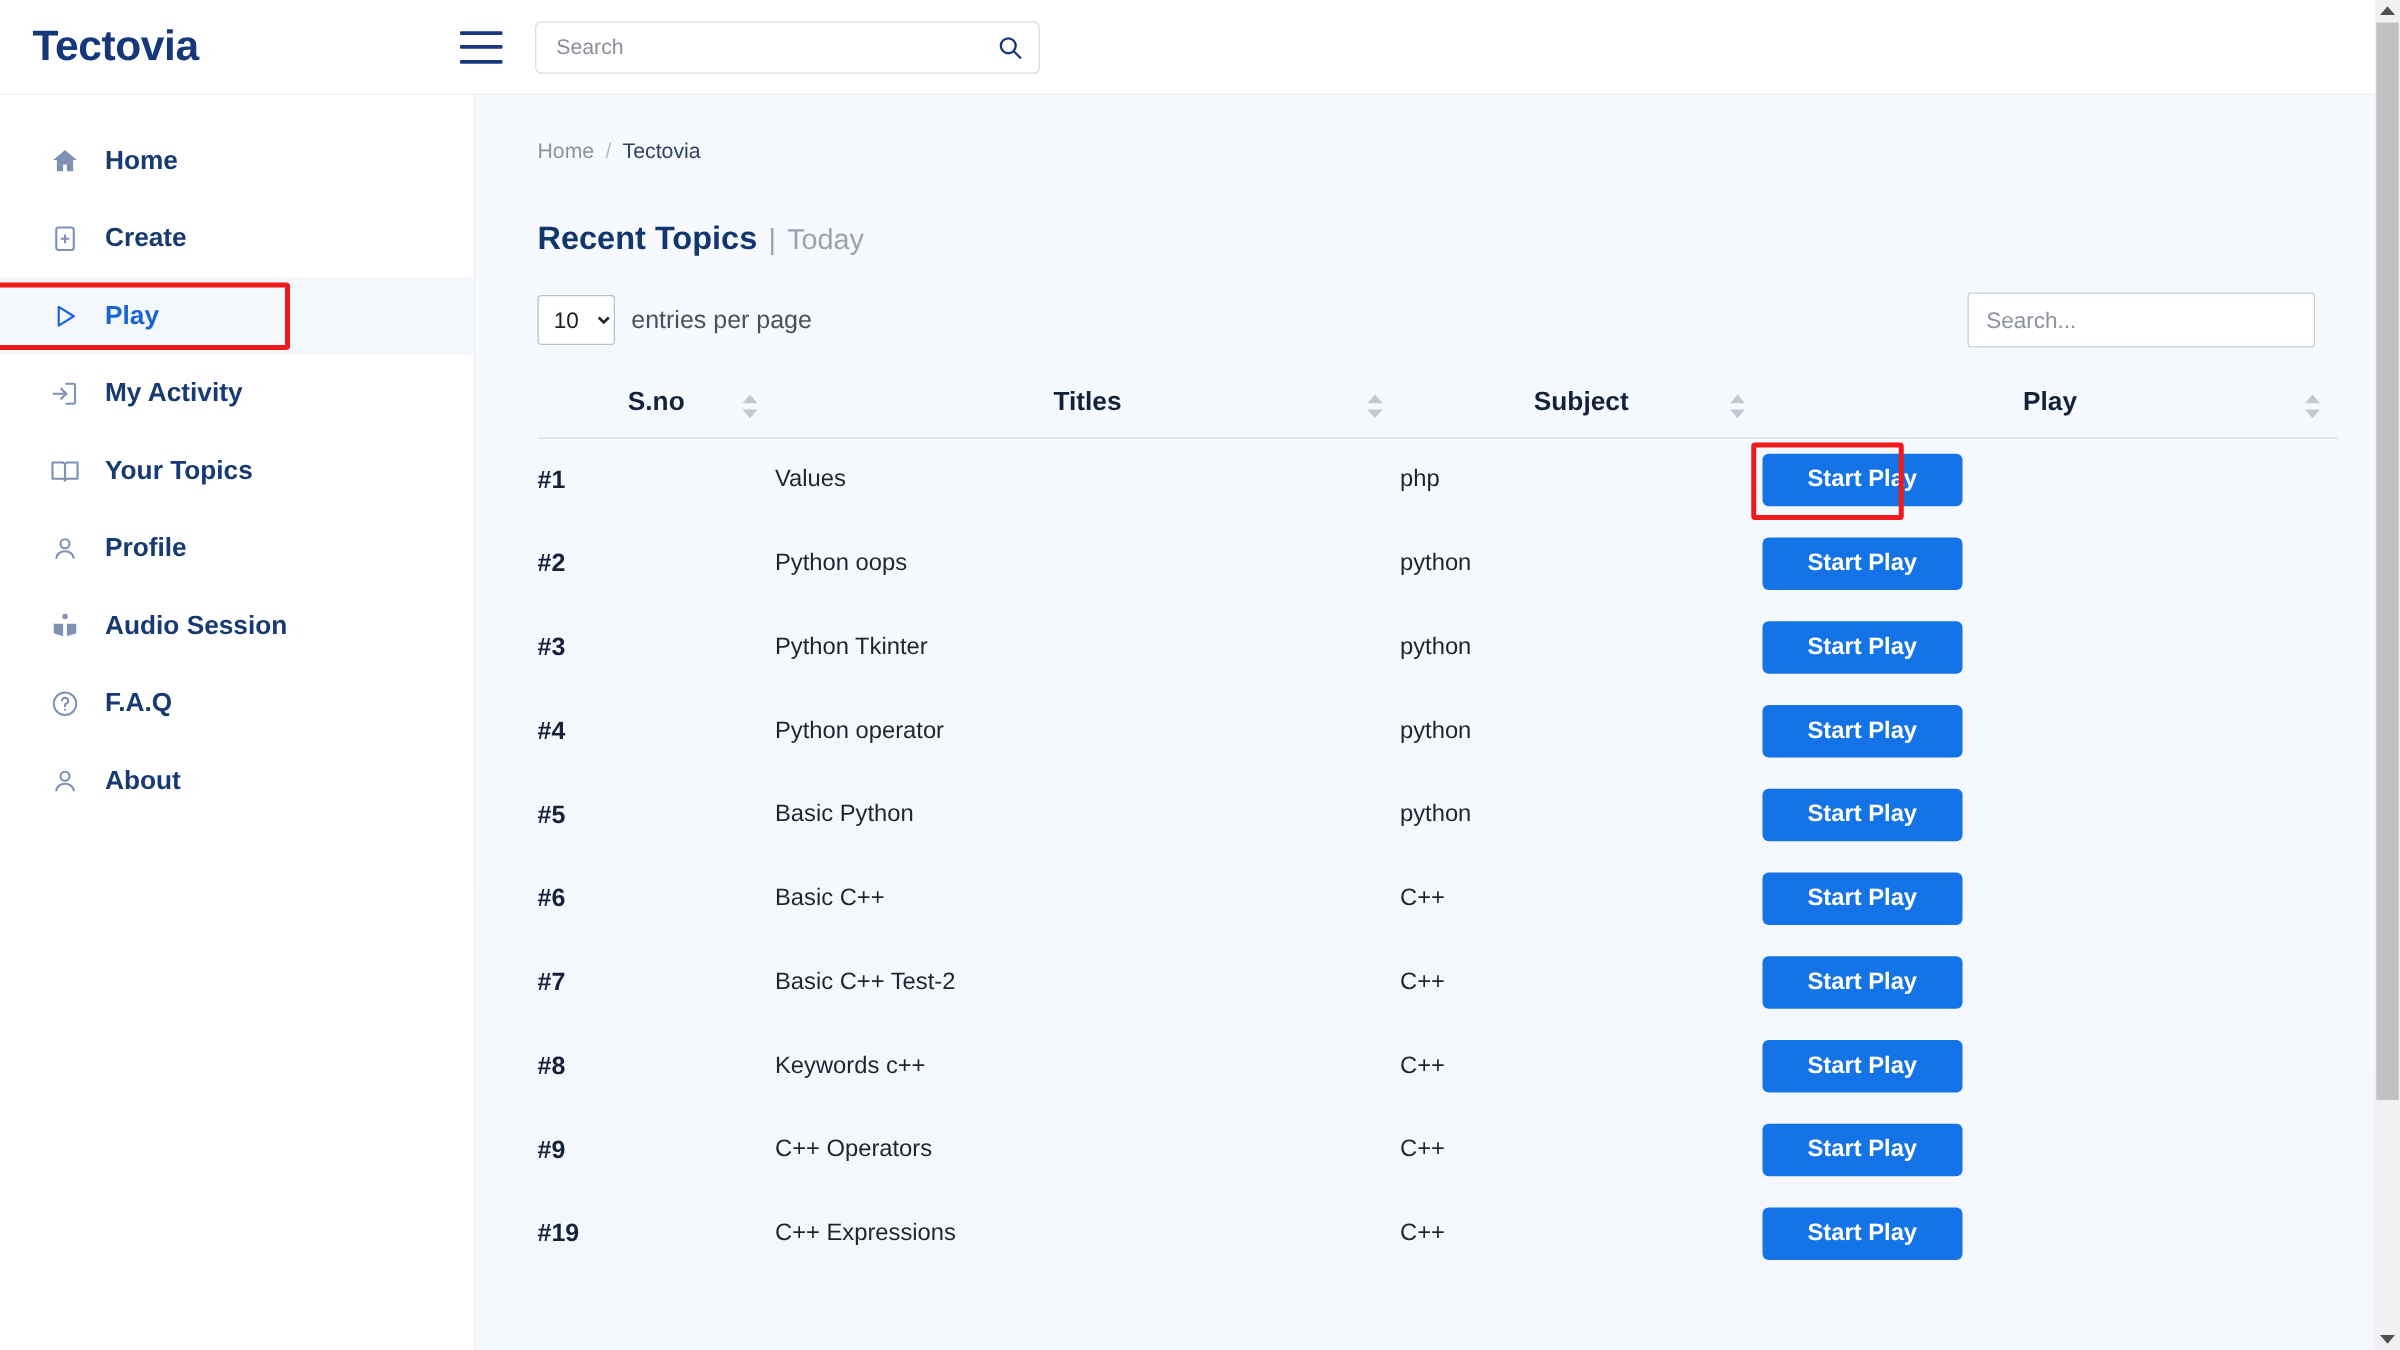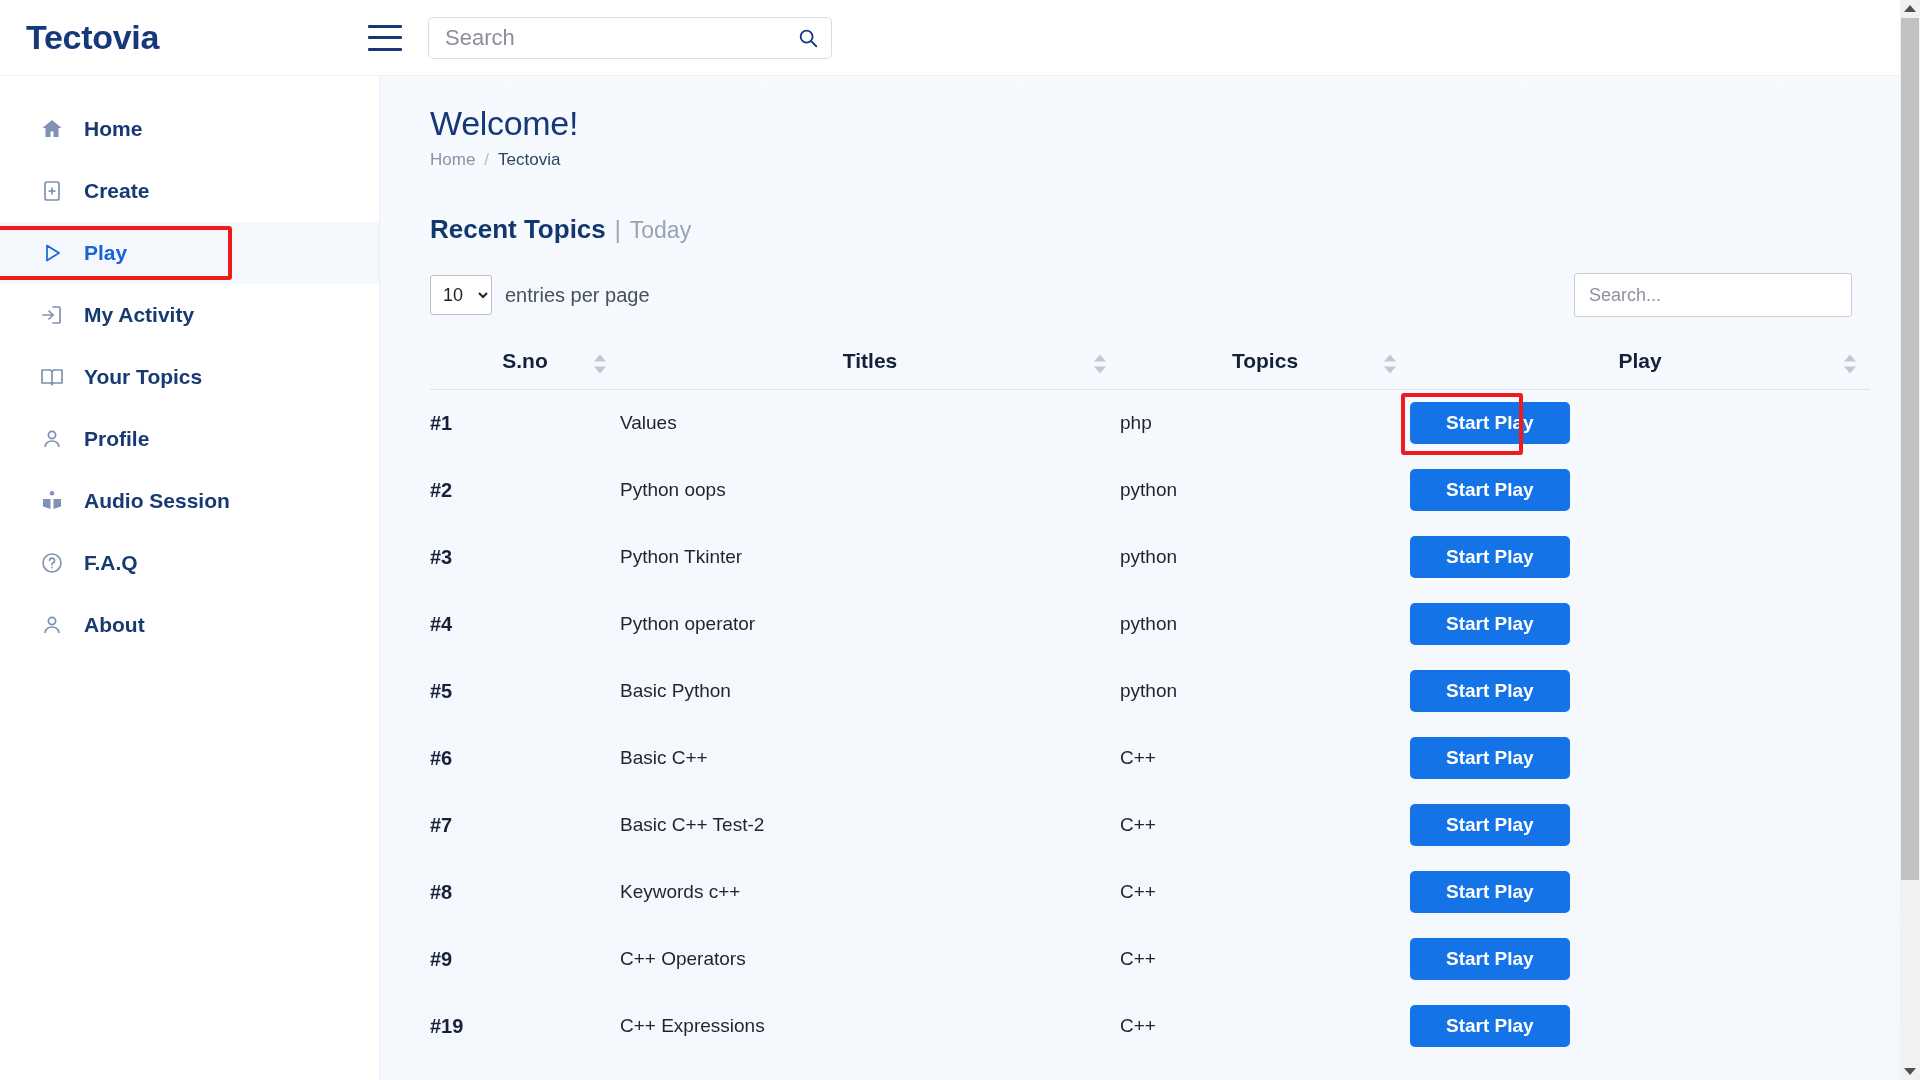--- a/index.html
+++ b/index.html
@@ -31,21 +31,21 @@
   }
   .hamburger span { display: block; height: 3px; background: #16387a; border-radius: 1px; }
 
   .topsearch {
     width: 404px; height: 42px;
     border: 1px solid #d7dce5; border-radius: 5px;
     background: #fff; display: flex; align-items: center;
     padding: 0 12px 0 16px;
   }
   .topsearch input {
-    flex: 1; border: none; outline: none; font-size: 22px;
+    flex: 1; border: none; outline: none; font-size: 17px;
     color: #0f766e; font-family: "Liberation Sans", sans-serif; background: transparent;
   }
   .topsearch input::placeholder { color: #8a8f98; }
   .mag { width: 22px; height: 22px; flex: 0 0 22px; }
 
   
   .body { flex: 1; display: flex; min-height: 0; }
 
   
   .sidebar {
@@ -265,21 +265,20 @@
             <circle cx="12" cy="8" r="3.6"></circle>
               <path d="M5 20c0-3.6 3.1-6 7-6s7 2.4 7 6"></path>
           </svg>
         </span>
         <span>About</span>
       </div>
     </nav>
 
     <main class="main">
 
-      <h1 class="page-title">Welcome!</h1>
 
       <div class="crumbs">
         <span class="c-home">Home</span>
         <span class="c-sep">/</span>
         <span class="c-cur">Tectovia</span>
       </div>
 
       <div class="section-head">
         <span class="st">Recent Topics</span>
         <span class="sub">|</span>
@@ -306,21 +305,21 @@
                 </span>
             </th>
             <th class="col-titles">
               <span>Titles</span>
               <span class="sorter">
                   <i class="up"></i>
                   <i class="dn"></i>
                 </span>
             </th>
             <th class="col-subject">
-              <span>Topics</span>
+              <span>Subject</span>
               <span class="sorter">
                   <i class="up"></i>
                   <i class="dn"></i>
                 </span>
             </th>
             <th>
               <span>Play</span>
               <span class="sorter">
                   <i class="up"></i>
                   <i class="dn"></i>

